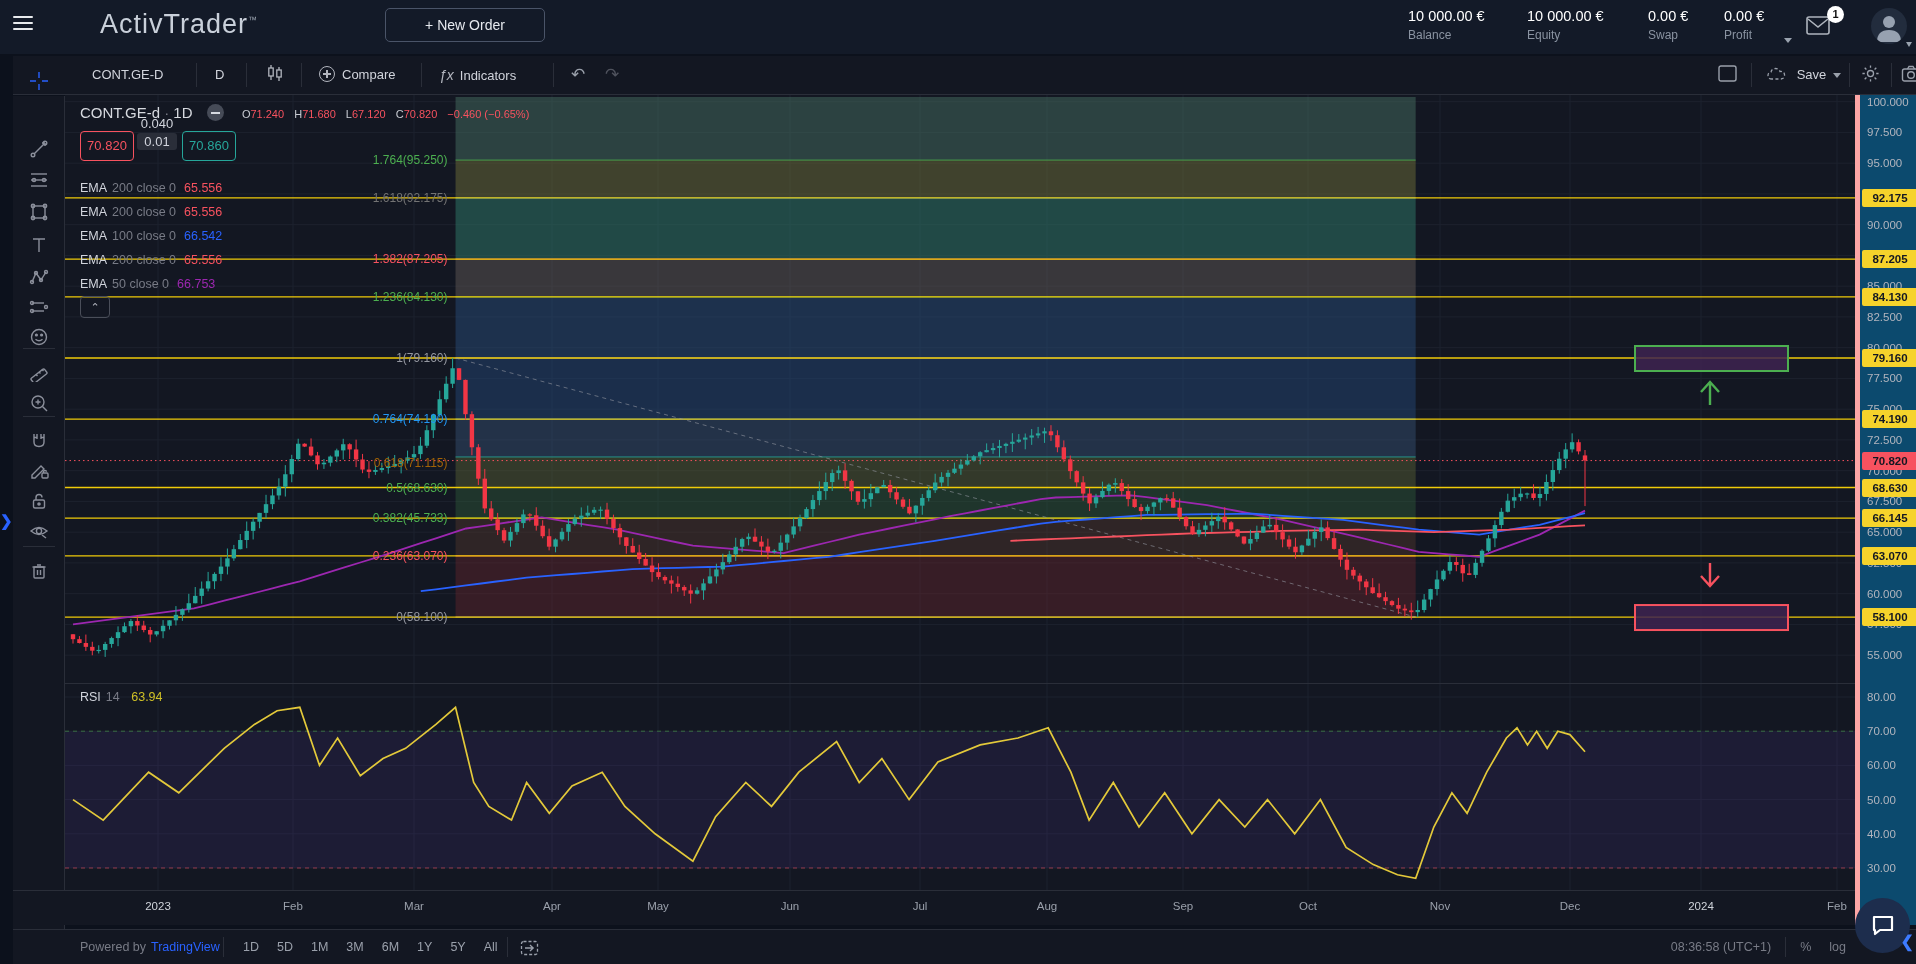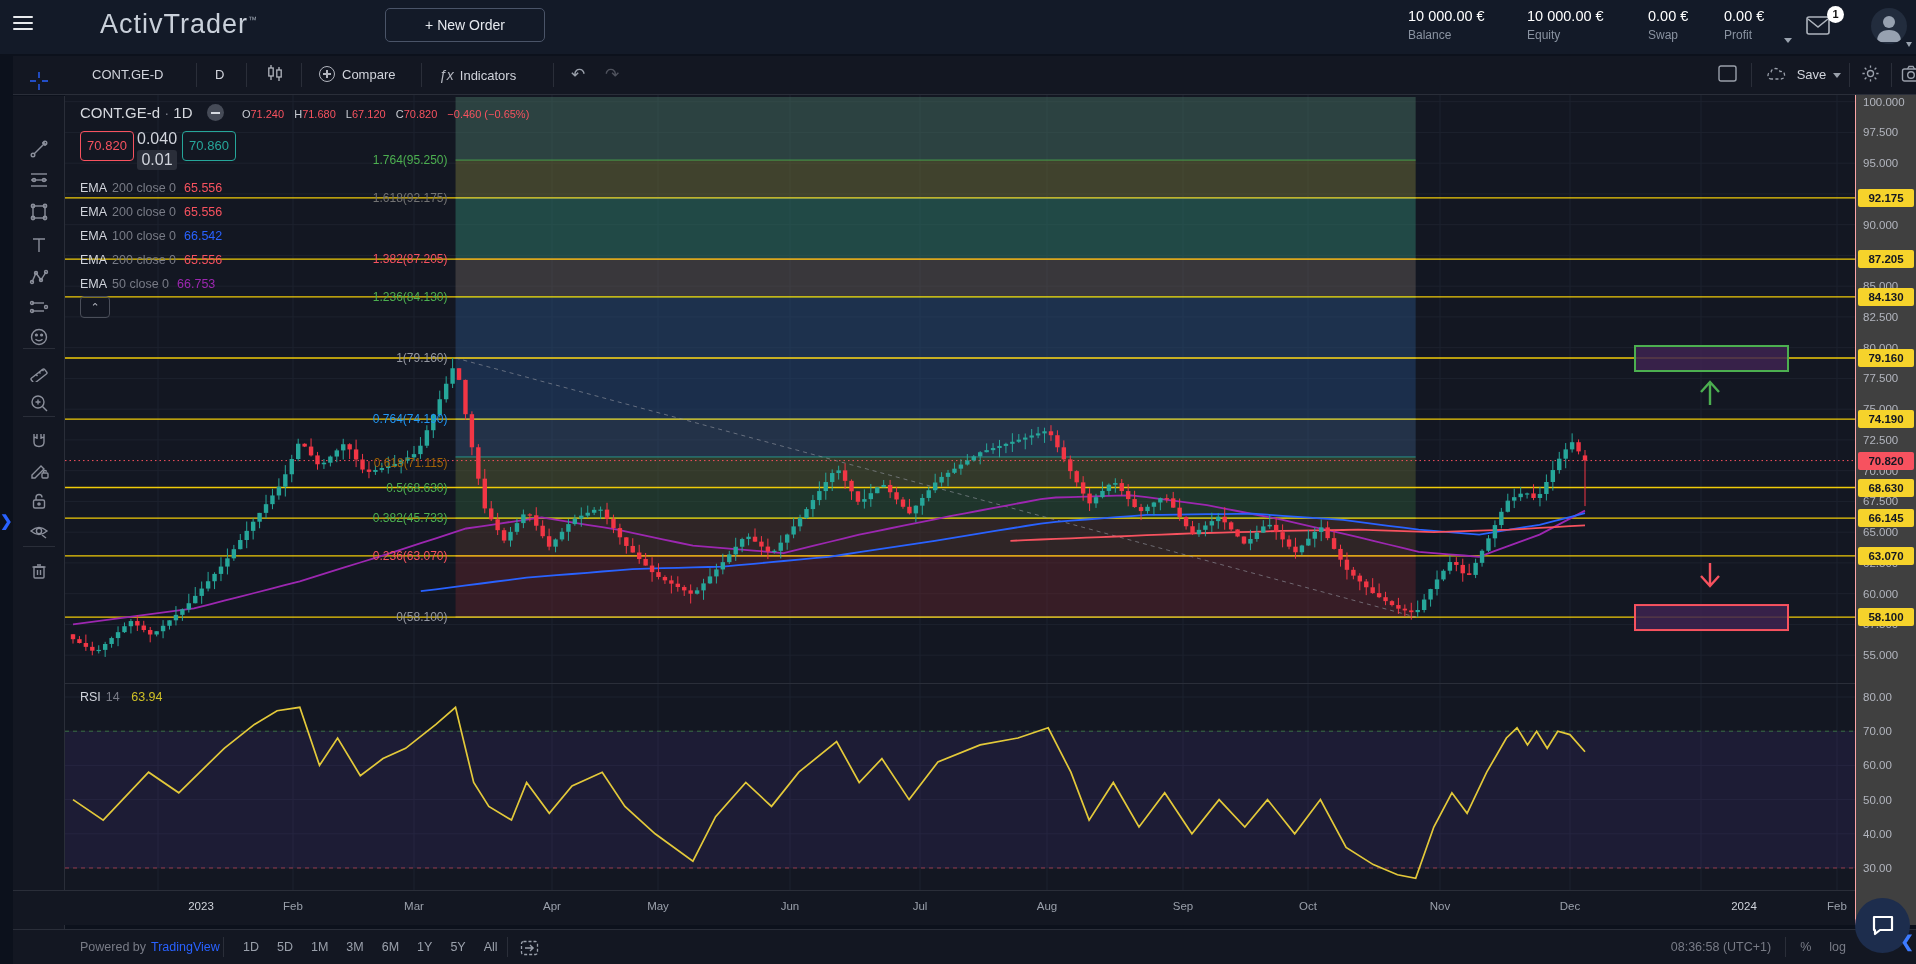--- a/index.html
+++ b/index.html
@@ -38,40 +38,40 @@
 
   
   .lefttools { position:absolute; left:13px; top:96px; width:52px; bottom:35px; background:#131722; border-right:1px solid #2a2e39; }
   .ltool { position:absolute; left:13px; width:26px; height:26px; display:flex; align-items:center; justify-content:center; cursor:pointer; }
   .ltool svg { stroke:#8b8f9b; fill:none; stroke-width:1.4; }
   .lt-sep { position:absolute; left:10px; width:32px; height:1px; background:#2a2e39; }
   .panel-chevron { position:absolute; left:0px; top:512px; color:#2962ff; font-size:15px; font-weight:bold; cursor:pointer; }
 
   
   .chartwrap { position:absolute; left:65px; top:95px; width:1790px; height:795px; background:#131722; }
-  .axis-right { position:absolute; left:1855px; top:95px; width:61px; height:830px; background:#404040; border-left:1px solid #fca5a5; }
+  .axis-right { position:absolute; left:1855px; top:95px; width:61px; height:830px; background:#0c4a6e; border-left:5px solid #fca5a5; }
   .timeaxis { position:absolute; left:13px; top:890px; width:1842px; height:35px; background:#131722; border-top:1px solid #2a2e39; }
   .pticka { position:absolute; left:7px; font-size:11.5px; color:#b2b5be; transform:translateY(-50%); }
   .ptag { position:absolute; left:2px; width:56px; height:18px; border-radius:2px; background:#f6d32b; color:#131722;
      font-size:11.5px; font-weight:bold; text-align:center; line-height:18px; transform:translateY(-50%); }
   .ptag.red { background:#f7525f; }
   .mlabel { position:absolute; top:9px; font-size:11.5px; color:#9aa0ab; transform:translateX(-50%); }
-  .mlabel.year { color:#cfd3da;margin-left:43px; }
+  .mlabel.year { color:#cfd3da; }
   .fiblabel { position:absolute; font-size:12px; transform:translateY(-50%); width:160px; text-align:right; }
 
   
   .legend { position:absolute; left:80px; top:104px; font-size:15px; color:#d6d9df; }
   .legend .ohlc { font-size:11px; }
   .legend .lab { color:#c9ccd3; }
   .legend .red { color:#f7525f; }
   .minuscirc { display:inline-block; width:17px; height:17px; border-radius:50%; background:#464b57; position:relative; vertical-align:-3px; margin:0 14px 0 10px; cursor:pointer; }
   .minuscirc:before { content:""; position:absolute; left:4px; top:7.5px; width:9px; height:2px; background:#d7dae0; }
   .qbox { position:absolute; top:131px; width:54px; height:30px; border-radius:4px; border:1px solid; text-align:center;
      line-height:28px; font-size:13px; cursor:pointer; }
-  .spread { position:absolute; top:130px; left:137px; width:40px; text-align:center; font-size:16px; color:#d1d4dc; }
+  .spread { position:absolute; top:116px; left:137px; width:40px; text-align:center; font-size:13px; color:#d1d4dc; }
   .pip { margin-top:2px; background:#2a2e39; border-radius:3px; padding:1px 0; }
   .studyrow { position:absolute; left:80px; font-size:12.5px; color:#787b86; white-space:nowrap; }
   .studyrow b { color:#d1d4dc; font-weight:normal; margin-right:5px; }
   .studyrow .v { margin-left:8px; }
   .collapsebtn { position:absolute; left:80px; top:296px; width:30px; height:22px; border:1px solid #4a4e59; border-radius:4px;
      color:#b2b5be; font-size:11px; text-align:center; line-height:20px; cursor:pointer; }
 
   
   .bottombar { position:absolute; left:13px; top:929px; width:1903px; height:35px; background:#131722; border-top:1px solid #2a2e39;
      display:flex; align-items:center; font-size:12.5px; color:#787b86; }

